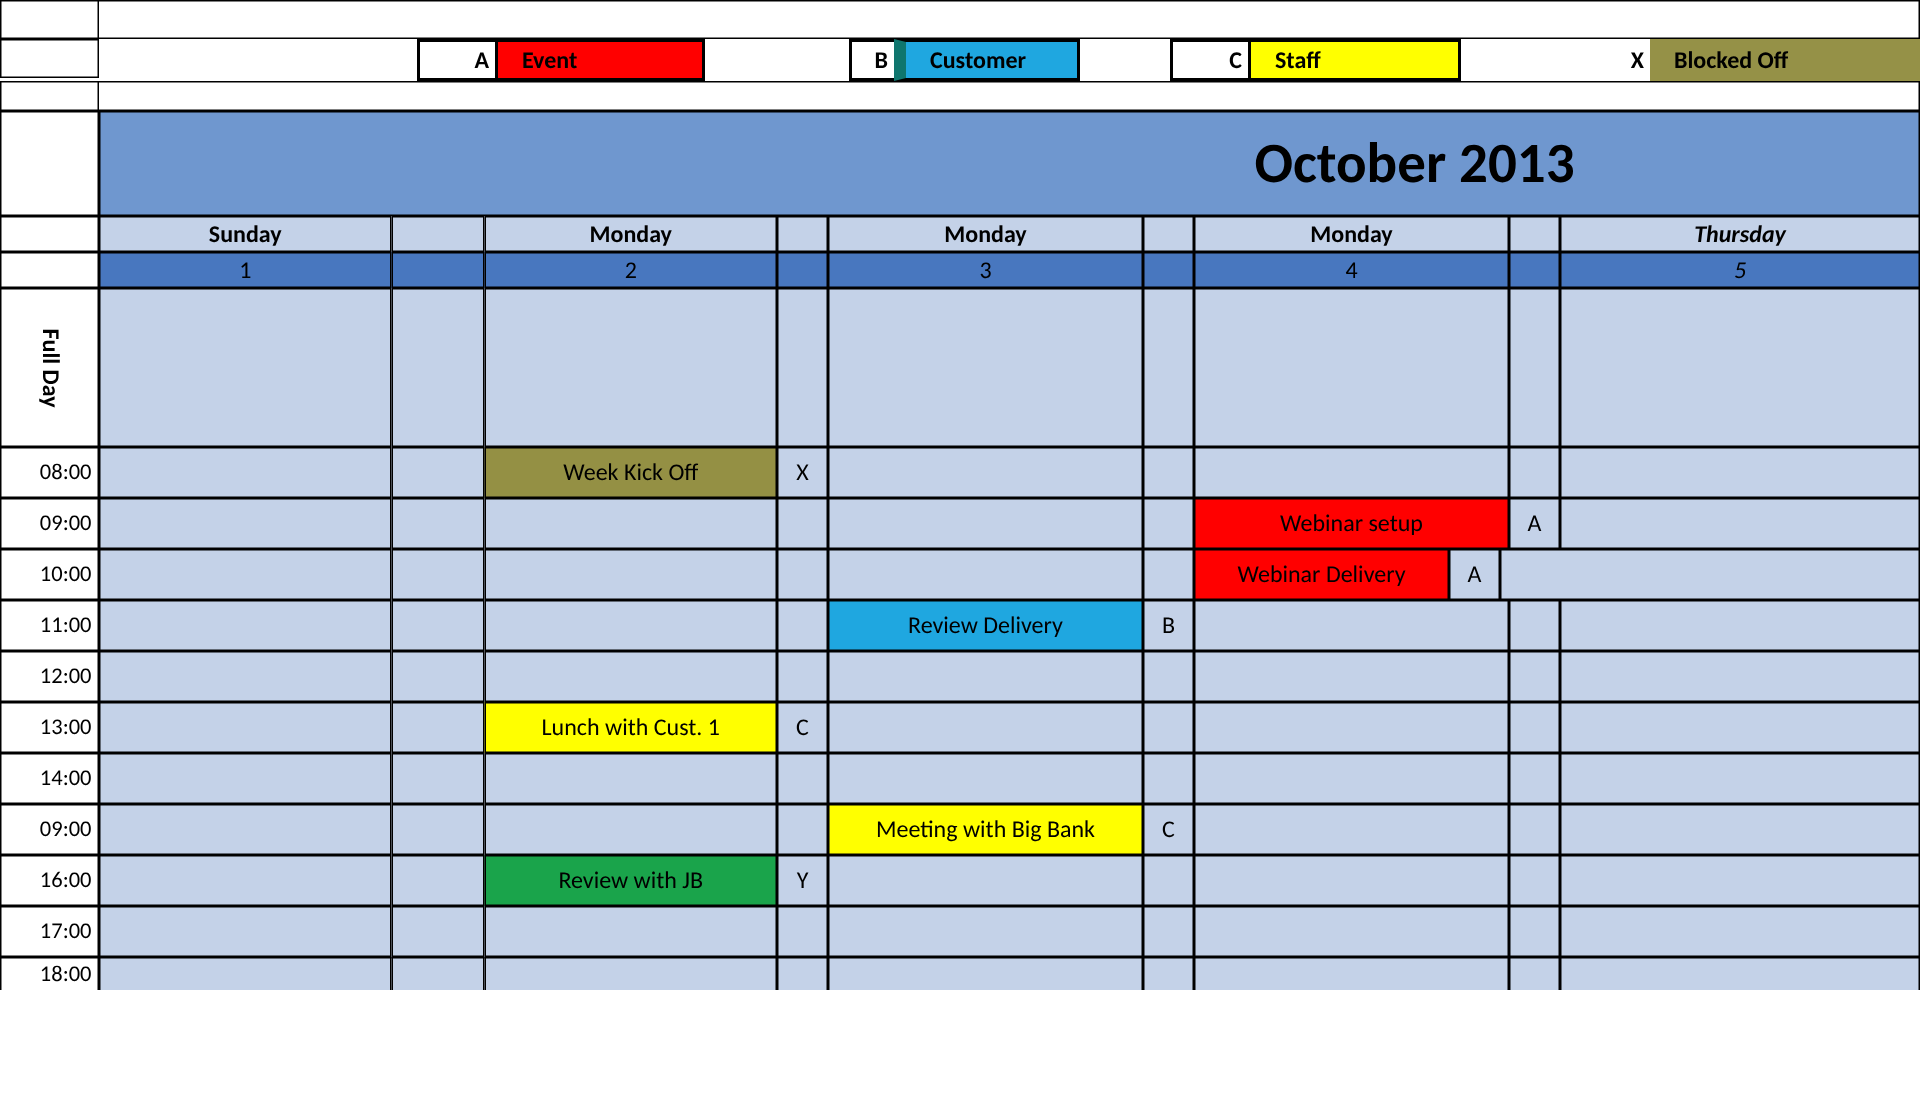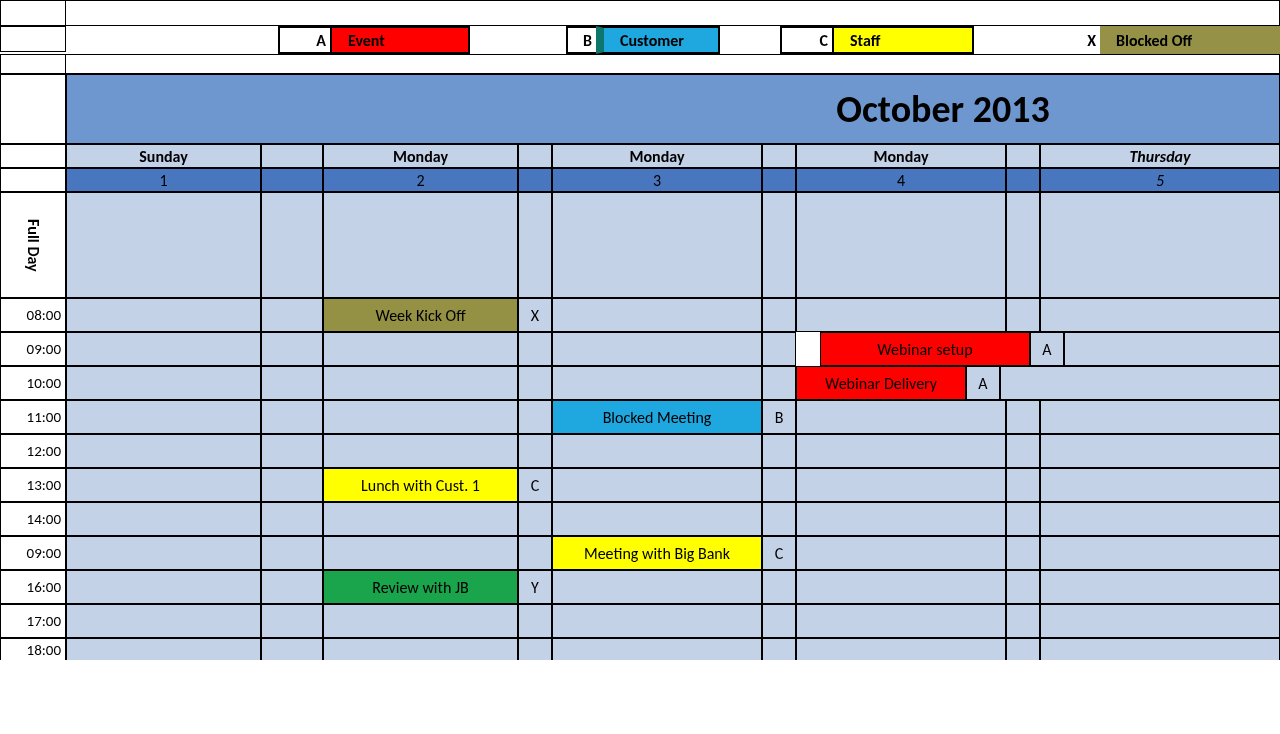--- a/index.html
+++ b/index.html
@@ -148,21 +148,21 @@
   </div>
 
   <div class="row">
     <div class="cell c-stub h-slot time">09:00</div>
     <div class="cell bg-lightblue c-day h-slot"></div>
     <div class="cell bg-lightblue c-gap h-slot"></div>
     <div class="cell bg-lightblue c-day h-slot"></div>
     <div class="cell bg-lightblue c-code h-slot"></div>
     <div class="cell bg-lightblue h-slot" style="width:210px;"></div>
     <div class="cell bg-lightblue c-code h-slot"></div>
-    <div class="cell bg-red h-slot" style="width:210px;margin-left:24px;">Webinar setup</div>
+    <div class="cell bg-red h-slot" style="width:210px;">Webinar setup</div>
     <div class="cell bg-lightblue c-code h-slot">A</div>
     <div class="cell bg-lightblue h-slot c-thu"></div>
   </div>
 
   <div class="row">
     <div class="cell c-stub h-slot time">10:00</div>
     <div class="cell bg-lightblue c-day h-slot"></div>
     <div class="cell bg-lightblue c-gap h-slot"></div>
     <div class="cell bg-lightblue c-day h-slot"></div>
     <div class="cell bg-lightblue c-code h-slot"></div>
@@ -172,21 +172,21 @@
     <div class="cell bg-lightblue c-code h-slot">A</div>
     <div class="cell bg-lightblue h-slot c-thu"></div>
   </div>
 
   <div class="row">
     <div class="cell c-stub h-slot time">11:00</div>
     <div class="cell bg-lightblue c-day h-slot"></div>
     <div class="cell bg-lightblue c-gap h-slot"></div>
     <div class="cell bg-lightblue c-day h-slot"></div>
     <div class="cell bg-lightblue c-code h-slot"></div>
-    <div class="cell bg-cyan h-slot" style="width:210px;">Blocked Meeting</div>
+    <div class="cell bg-cyan h-slot" style="width:210px;">Review Delivery</div>
     <div class="cell bg-lightblue c-code h-slot">B</div>
     <div class="cell bg-lightblue h-slot" style="width:210px;"></div>
     <div class="cell bg-lightblue c-code h-slot"></div>
     <div class="cell bg-lightblue h-slot c-thu"></div>
   </div>
 
   <div class="row">
     <div class="cell c-stub h-slot time">12:00</div>
     <div class="cell bg-lightblue c-day h-slot"></div>
     <div class="cell bg-lightblue c-gap h-slot"></div>

